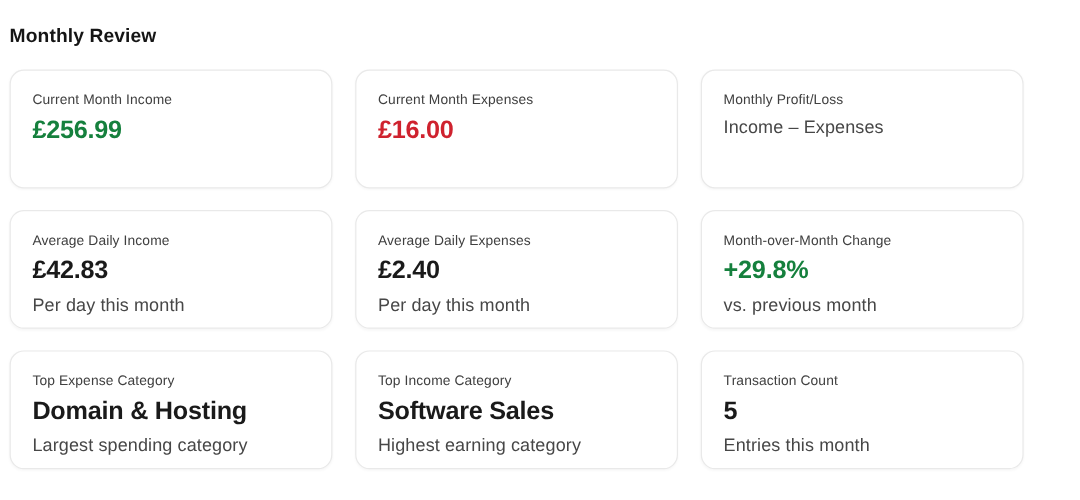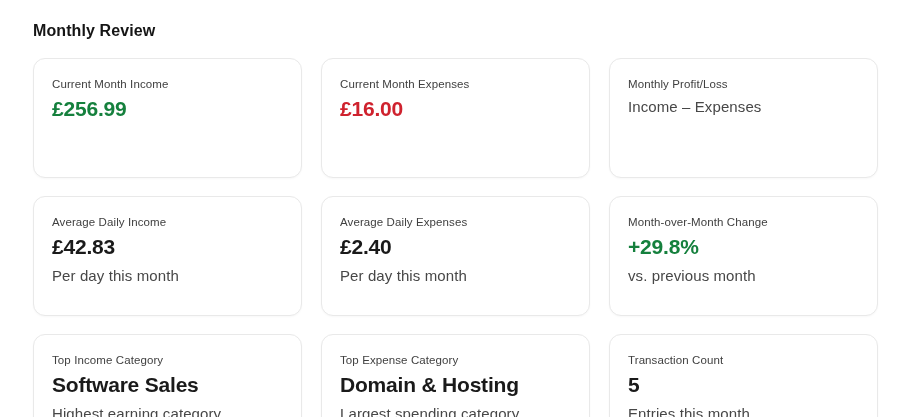--- a/index.html
+++ b/index.html
@@ -6,40 +6,40 @@
   html, body {
     width: 900px;
     height: 417px;
     background: #ffffff;
     font-family: "Liberation Sans", sans-serif;
     overflow: hidden;
   }
   .page {
     width: 900px;
     height: 417px;
-    padding: 22px 0 0 33px;
+    padding: 22px 0 0 8px;
   }
   .page-title {
     font-size: 16px;
     font-weight: 700;
     color: #151515;
     letter-spacing: 0.1px;
   }
   .stats-grid {
     margin-top: 18px;
     display: grid;
     grid-template-columns: repeat(3, 269px);
     column-gap: 19px;
     row-gap: 18px;
   }
   .card {
     background: #ffffff;
     border: 1px solid #e9e9e9;
     border-radius: 12px;
-    height: 120px;
+    height: 99px;
     padding: 19px 20px 0 18px;
     box-shadow: 0 1px 2px rgba(0,0,0,0.03);
   }
   .card-label {
     font-size: 11.5px;
     color: #404040;
     letter-spacing: 0.1px;
   }
   .card-value {
     margin-top: 7px;
@@ -92,29 +92,29 @@
       <div class="card-subtitle">Per day this month</div>
     </div>
 
     <div class="card">
       <div class="card-label">Month-over-Month Change</div>
       <div class="card-value" style="color: rgb(21, 128, 61);">+29.8%</div>
       <div class="card-subtitle">vs. previous month</div>
     </div>
 
     <div class="card">
+      <div class="card-label">Top Expense Category</div>
+      <div class="card-value" style="color: rgb(26, 26, 26);">Domain &amp; Hosting</div>
+      <div class="card-subtitle">Largest spending category</div>
+    </div>
+
+    <div class="card">
       <div class="card-label">Top Income Category</div>
       <div class="card-value" style="color: rgb(26, 26, 26);">Software Sales</div>
       <div class="card-subtitle">Highest earning category</div>
-    </div>
-
-    <div class="card">
-      <div class="card-label">Top Expense Category</div>
-      <div class="card-value" style="color: rgb(26, 26, 26);">Domain &amp; Hosting</div>
-      <div class="card-subtitle">Largest spending category</div>
     </div>
 
     <div class="card">
       <div class="card-label">Transaction Count</div>
       <div class="card-value" style="color: rgb(26, 26, 26);">5</div>
       <div class="card-subtitle">Entries this month</div>
     </div>
 
   </div>
 </div>

